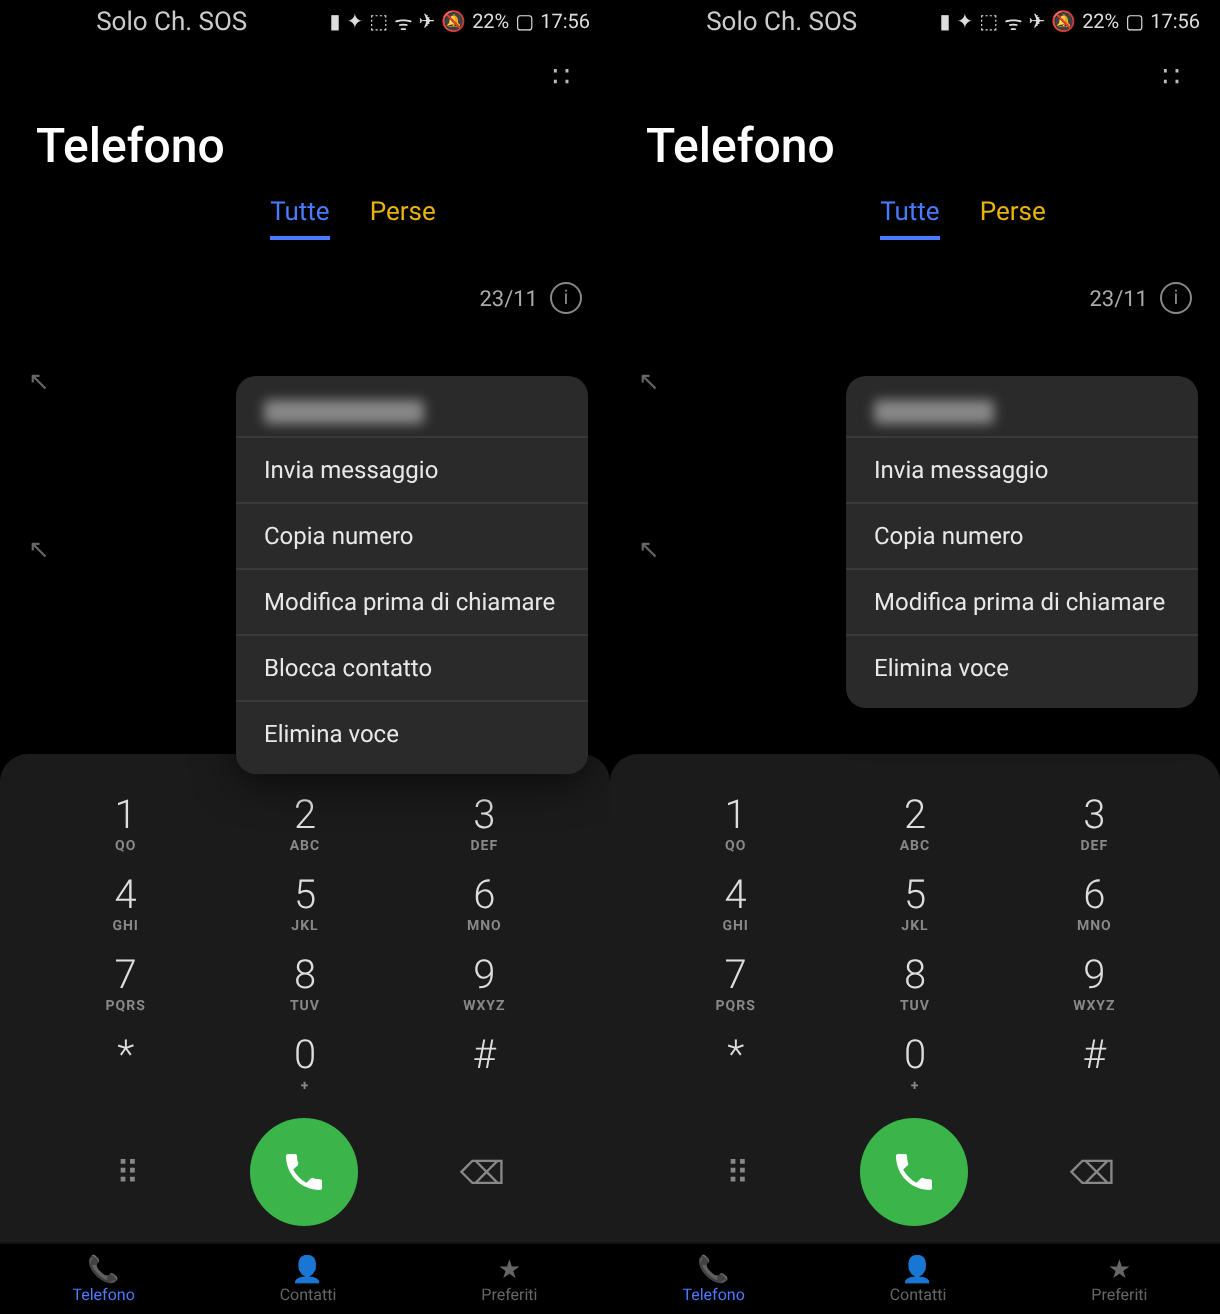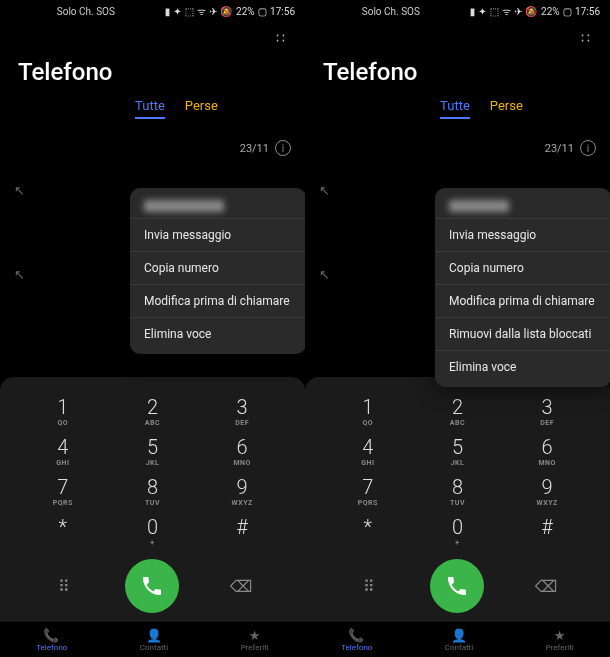--- a/index.html
+++ b/index.html
@@ -22,21 +22,21 @@
   .status-bar {
     height: 22px;
     display: flex;
     justify-content: flex-end;
     align-items: center;
     padding: 0 10px;
     font-size: 10px;
     color: #ddd;
     gap: 3px;
   }
-  .status-left { flex:1; text-align:center; font-size:10px; color:#ccc;}
+  .status-left { flex:1; text-align:center; font-size:13px; color:#ccc;}
   .status-icons { display:flex; gap:3px; align-items:center; font-size:10px;}
   .more-dots {
     text-align: right;
     padding: 8px 18px 0 0;
     font-size: 14px;
     letter-spacing: 2px;
     color:#bbb;
   }
   .title {
     font-size: 24px;
@@ -100,21 +100,21 @@
     position:absolute; bottom:0; left:0; right:0; height:36px;
     background:#000; display:flex; justify-content:space-around; align-items:center;
     border-top:1px solid #111;
   }
   .nav-item { text-align:center; color:#666; font-size:8px; }
   .nav-item.active { color:#4a7bff; }
   .nav-icon { font-size:13px; display:block; }
   .popup {
     position:absolute;
     top:188px;
-    left:130px;
+    left:118px;
     width:176px;
     background:#2a2a2a;
     border-radius:10px;
     box-shadow:0 4px 20px rgba(0,0,0,0.6);
     z-index:10;
     padding:4px 0;
   }
   .popup-header {
     padding:8px 14px 6px 14px;
   }
@@ -171,20 +171,21 @@
     </div>
   </div>
 
   <div class="popup">
     <div class="popup-header">
         <div class="blur"></div>
       </div>
     <div class="popup-item">Invia messaggio</div>
     <div class="popup-item">Copia numero</div>
     <div class="popup-item">Modifica prima di chiamare</div>
+    <div class="popup-item">Blocca contatto</div>
     <div class="popup-item">Elimina voce</div>
   </div>
 
   <div class="dialer">
     <div class="key-row">
       <div class="key">
           <div class="key-num">1</div>
           <div class="key-sub">QO</div>
         </div>
       <div class="key">
@@ -298,21 +299,20 @@
     </div>
   </div>
 
   <div class="popup">
     <div class="popup-header">
         <div class="blur" style="width:60px"></div>
       </div>
     <div class="popup-item">Invia messaggio</div>
     <div class="popup-item">Copia numero</div>
     <div class="popup-item">Modifica prima di chiamare</div>
-    <div class="popup-item">Rimuovi dalla lista bloccati</div>
     <div class="popup-item">Elimina voce</div>
   </div>
 
   <div class="dialer">
     <div class="key-row">
       <div class="key">
           <div class="key-num">1</div>
           <div class="key-sub">QO</div>
         </div>
       <div class="key">

